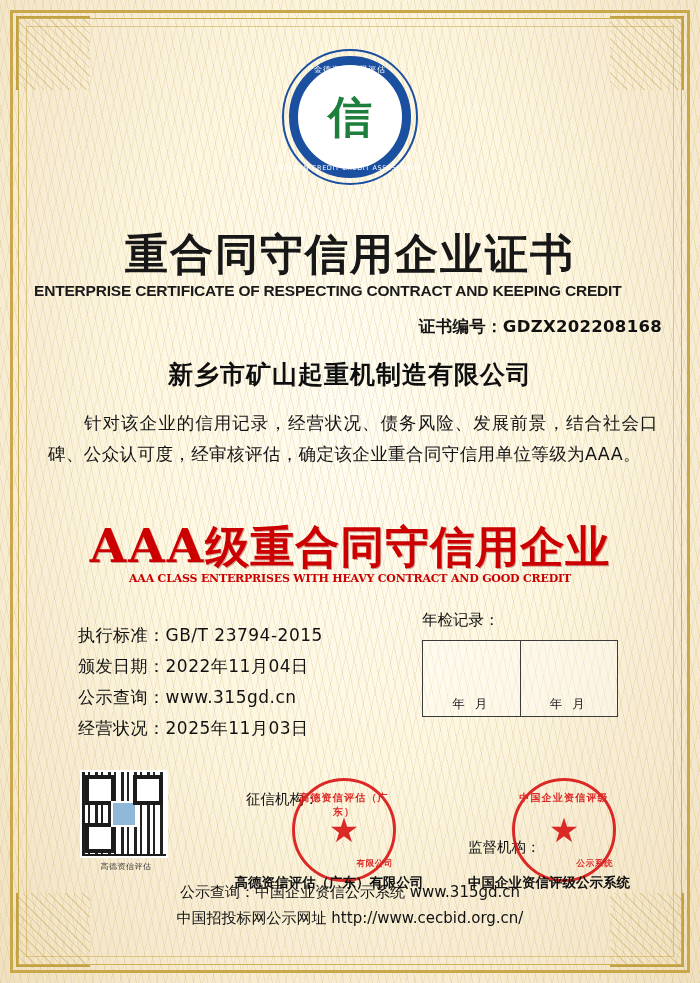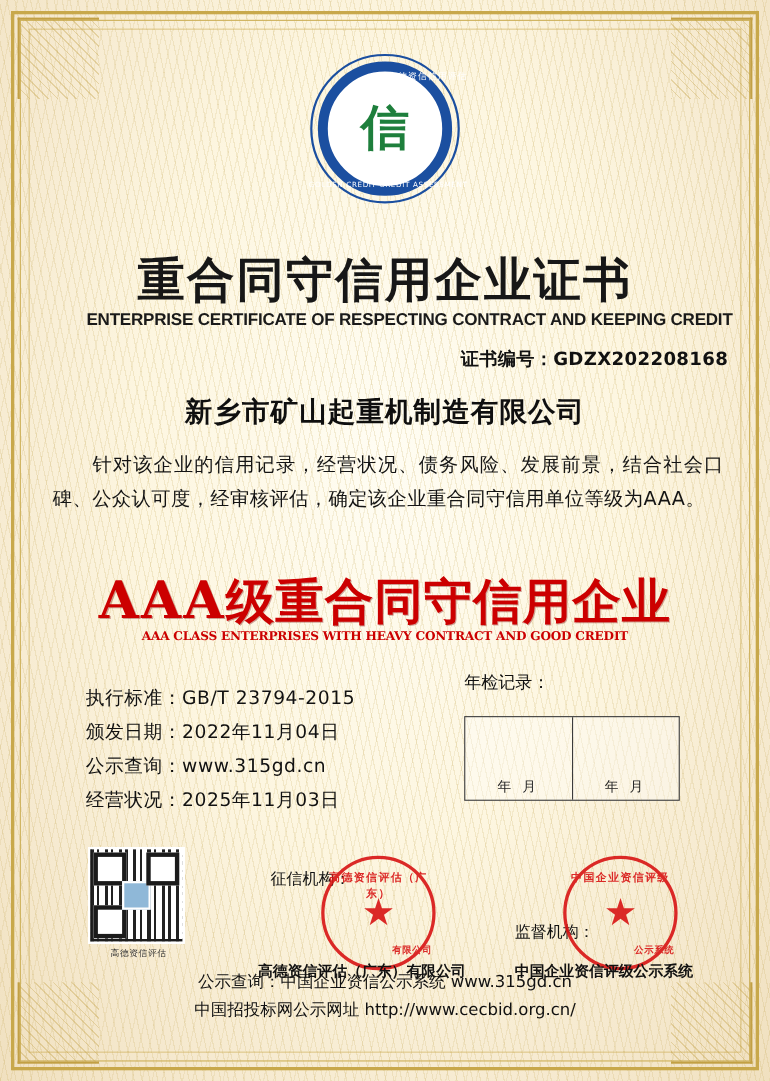--- a/index.html
+++ b/index.html
@@ -103,21 +103,21 @@
   .logo-glyph {
     font-family: "DejaVu Sans", sans-serif;
     font-size: 44px;
     color: #1e7f3c;
     font-weight: bold;
     line-height: 1;
   }
   .logo-text-top, .logo-text-bottom {
     position: absolute;
     left: 0; right: 0;
-    text-align: right;
+    text-align: center;
     color: #ffffff;
     font-size: 8px;
     letter-spacing: 1px;
     font-family: "DejaVu Sans", sans-serif;
   }
   .logo-text-top { top: 22px; }
   .logo-text-bottom { bottom: 20px; font-size: 6.5px; letter-spacing: 0.6px; }
 
   
   .title-cn {
@@ -128,21 +128,21 @@
     font-family: "DejaVu Sans", sans-serif;
     font-size: 43px;
     font-weight: bold;
     color: #171717;
     letter-spacing: 2px;
   }
   .title-en {
     position: absolute;
     top: 252px;
     left: 0; right: 0;
-    text-align: right;
+    text-align: left;
     font-family: "Liberation Sans", sans-serif;
     font-size: 15.5px;
     font-weight: bold;
     color: #1a1a1a;
     letter-spacing: -0.2px;
   }
 
   .cert-no {
     position: absolute;
     top: 286px;
@@ -225,21 +225,21 @@
   .annual {
     position: absolute;
     top: 580px;
     left: 388px;
     width: 200px;
   }
   .annual-label {
     font-family: "DejaVu Sans", sans-serif;
     font-size: 15.5px;
     color: #111111;
-    margin-bottom: 20px;
+    margin-bottom: 9px;
   }
   .annual-table {
     width: 194px;
     height: 75px;
     border: 1.3px solid #3b3b3b;
     display: flex;
     background: rgba(255,255,255,0.35);
   }
   .annual-cell {
     flex: 1;

